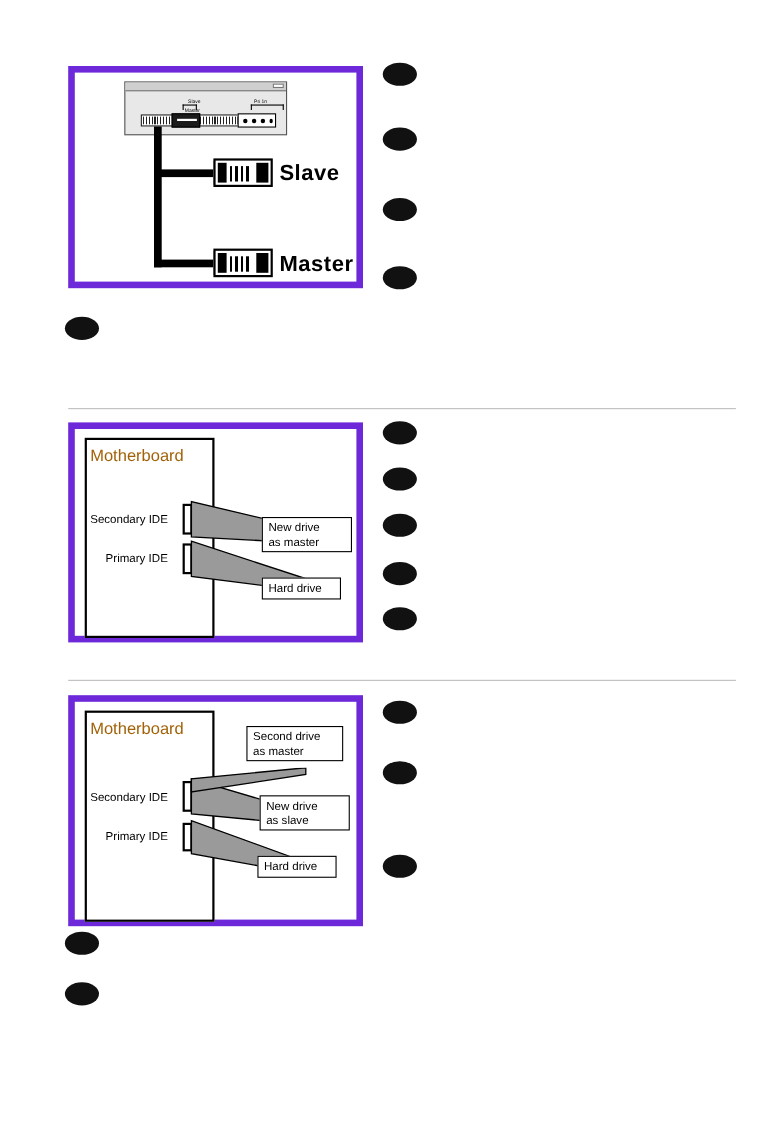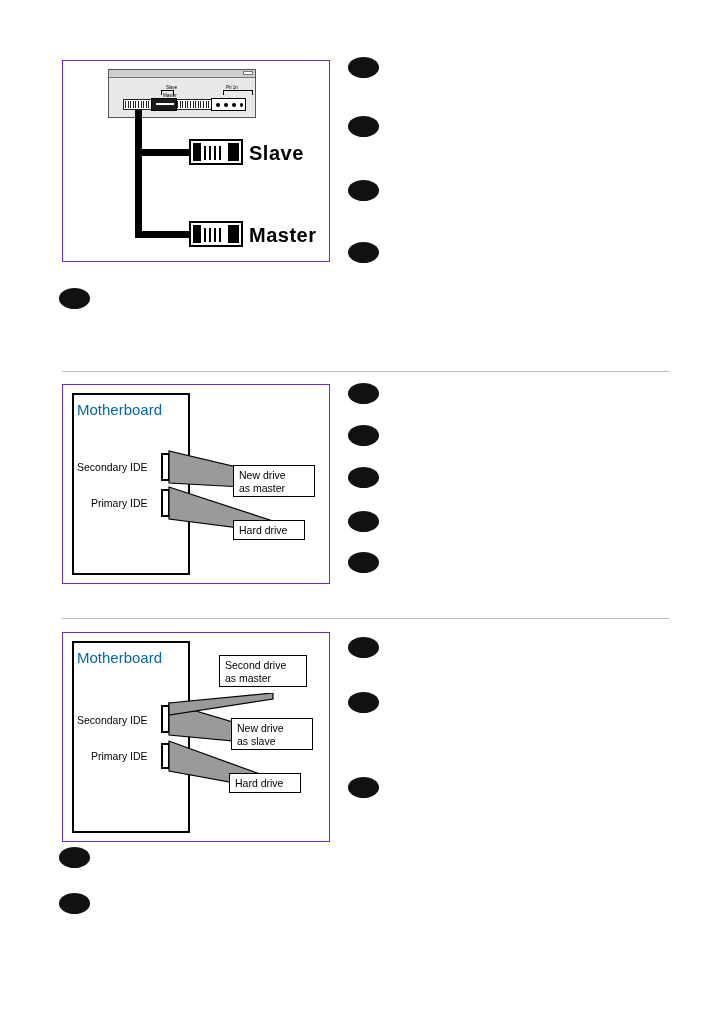--- a/index.html
+++ b/index.html
@@ -19,21 +19,21 @@
   .page {
     position: absolute;
     left: 0; top: 0;
     width: 705px;
     height: 1021px;
   }
 
   
   .figure-box {
     position: absolute;
-    border: 1px solid #6d28d9;
+    border: 6px solid #6d28d9;
     background: #fff;
     box-sizing: border-box;
   }
 
   .bullet {
     position: absolute;
     width: 31px;
     height: 21px;
     border-radius: 50%;
     background: #111111;
@@ -154,21 +154,21 @@
   .mb-outline {
     position: absolute;
     border: 2px solid #000;
     background: #fff;
     box-sizing: border-box;
   }
   .mb-title {
     position: absolute;
     font-size: 15px;
     font-family: "Liberation Sans", sans-serif;
-    color: #0369a1;
+    color: #a16207;
     white-space: nowrap;
   }
   .ide-label {
     position: absolute;
     font-size: 10.5px;
     font-family: "Liberation Sans", sans-serif;
     color: #000;
     white-space: nowrap;
   }
   .ide-port {

